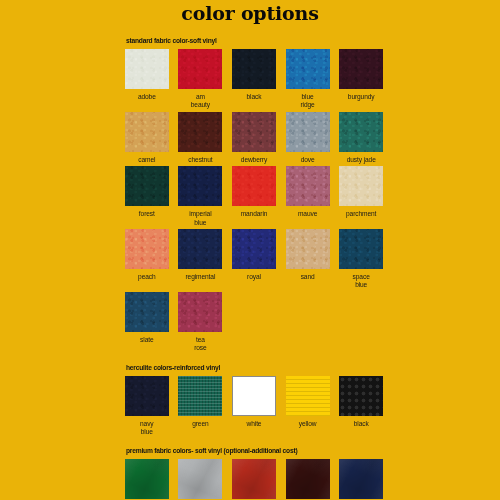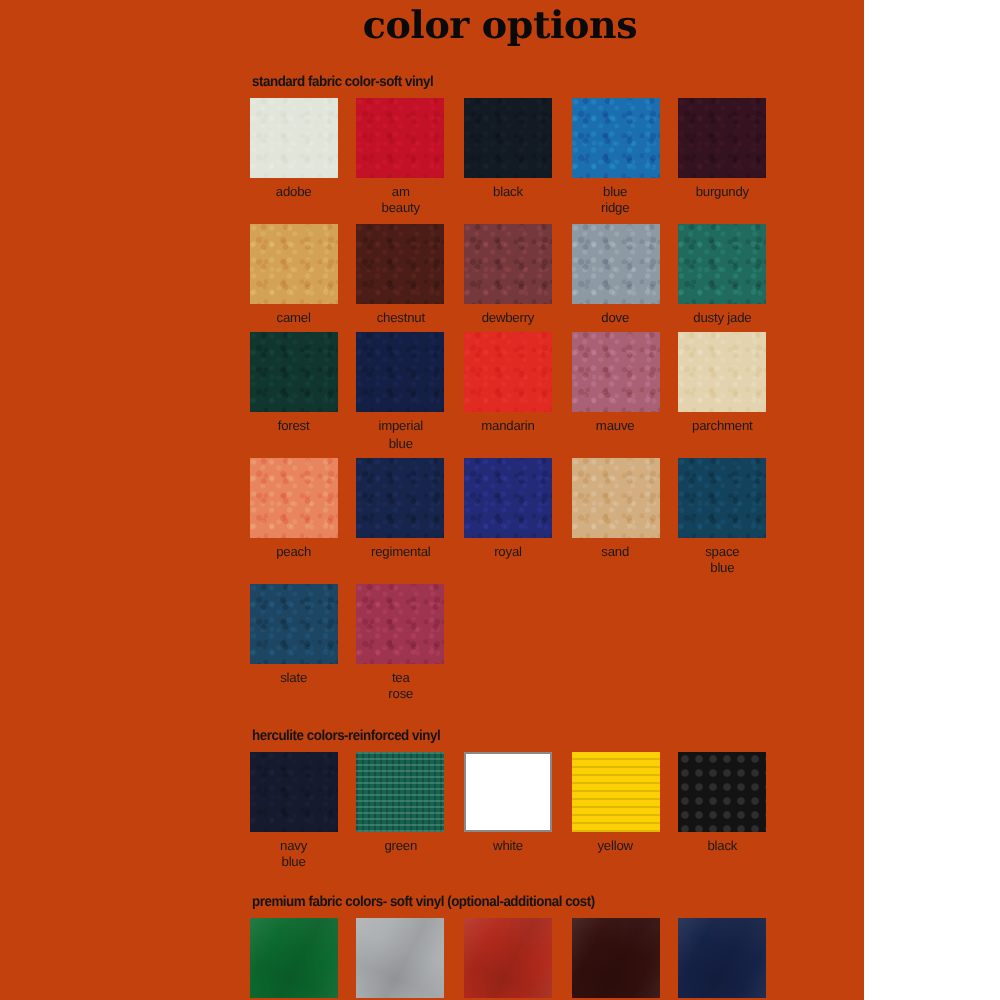--- a/index.html
+++ b/index.html
@@ -9,23 +9,23 @@
   }
   body {
     width: 500px;
     height: 500px;
     overflow: hidden;
     font-family: "Liberation Sans", sans-serif;
     color: #111111;
   }
   #page {
     position: relative;
-    width: 432px;
+    width: 500px;
     height: 500px;
-    background: #c2410c;
+    background: #eab308;
   }
   
   .title {
     position: absolute;
     left: 0;
     top: 2px;
     width: 500px;
     text-align: center;
     font-family: "DejaVu Serif", serif;
     font-weight: bold;

